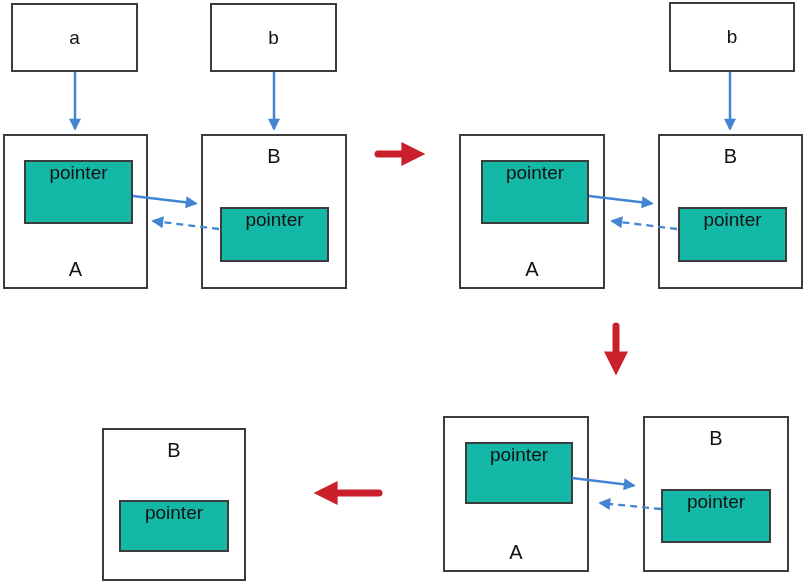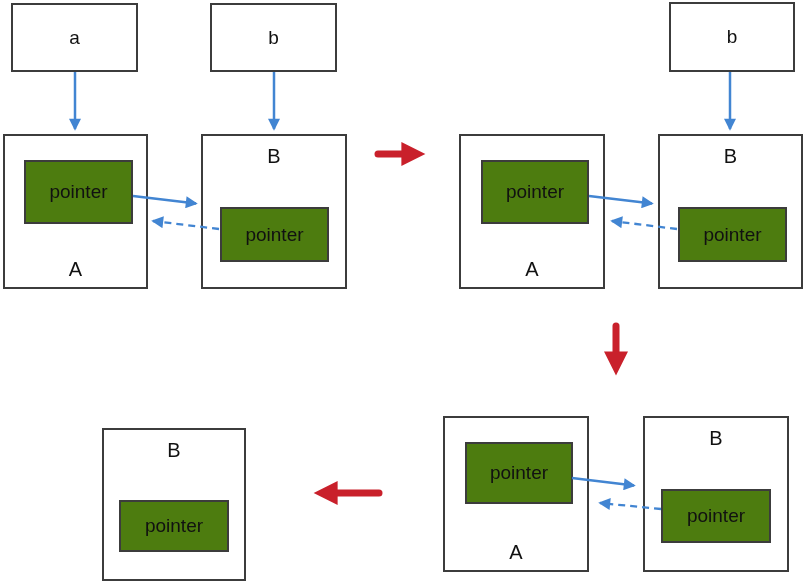--- a/index.html
+++ b/index.html
@@ -32,23 +32,23 @@
     text-align: center;
     font-size: 20px;
     line-height: 22px;
   }
   .obj-label.top { top: 9px; }
   .obj-label.bottom { bottom: 7px; }
   .ptr-box {
     position: absolute;
     box-sizing: border-box;
     border: 2px solid #3c3c3c;
-    background: #4d7c0f;
+    background: #14b8a6;
     display: flex;
-    align-items: center;
+    align-items: flex-start;
     justify-content: center;
     font-size: 19px;
   }
   .arrows {
     position: absolute;
     left: 0; top: 0;
     width: 806px; height: 586px;
     pointer-events: none;
   }
 </style>

